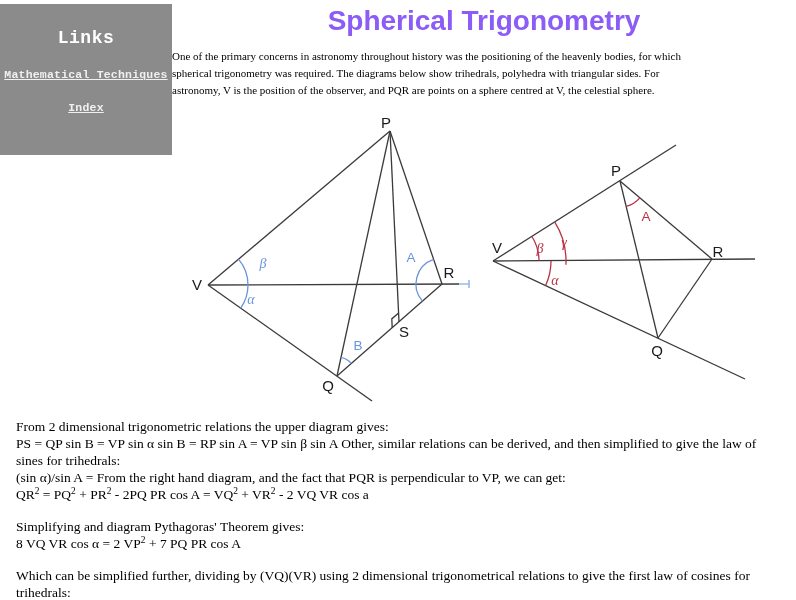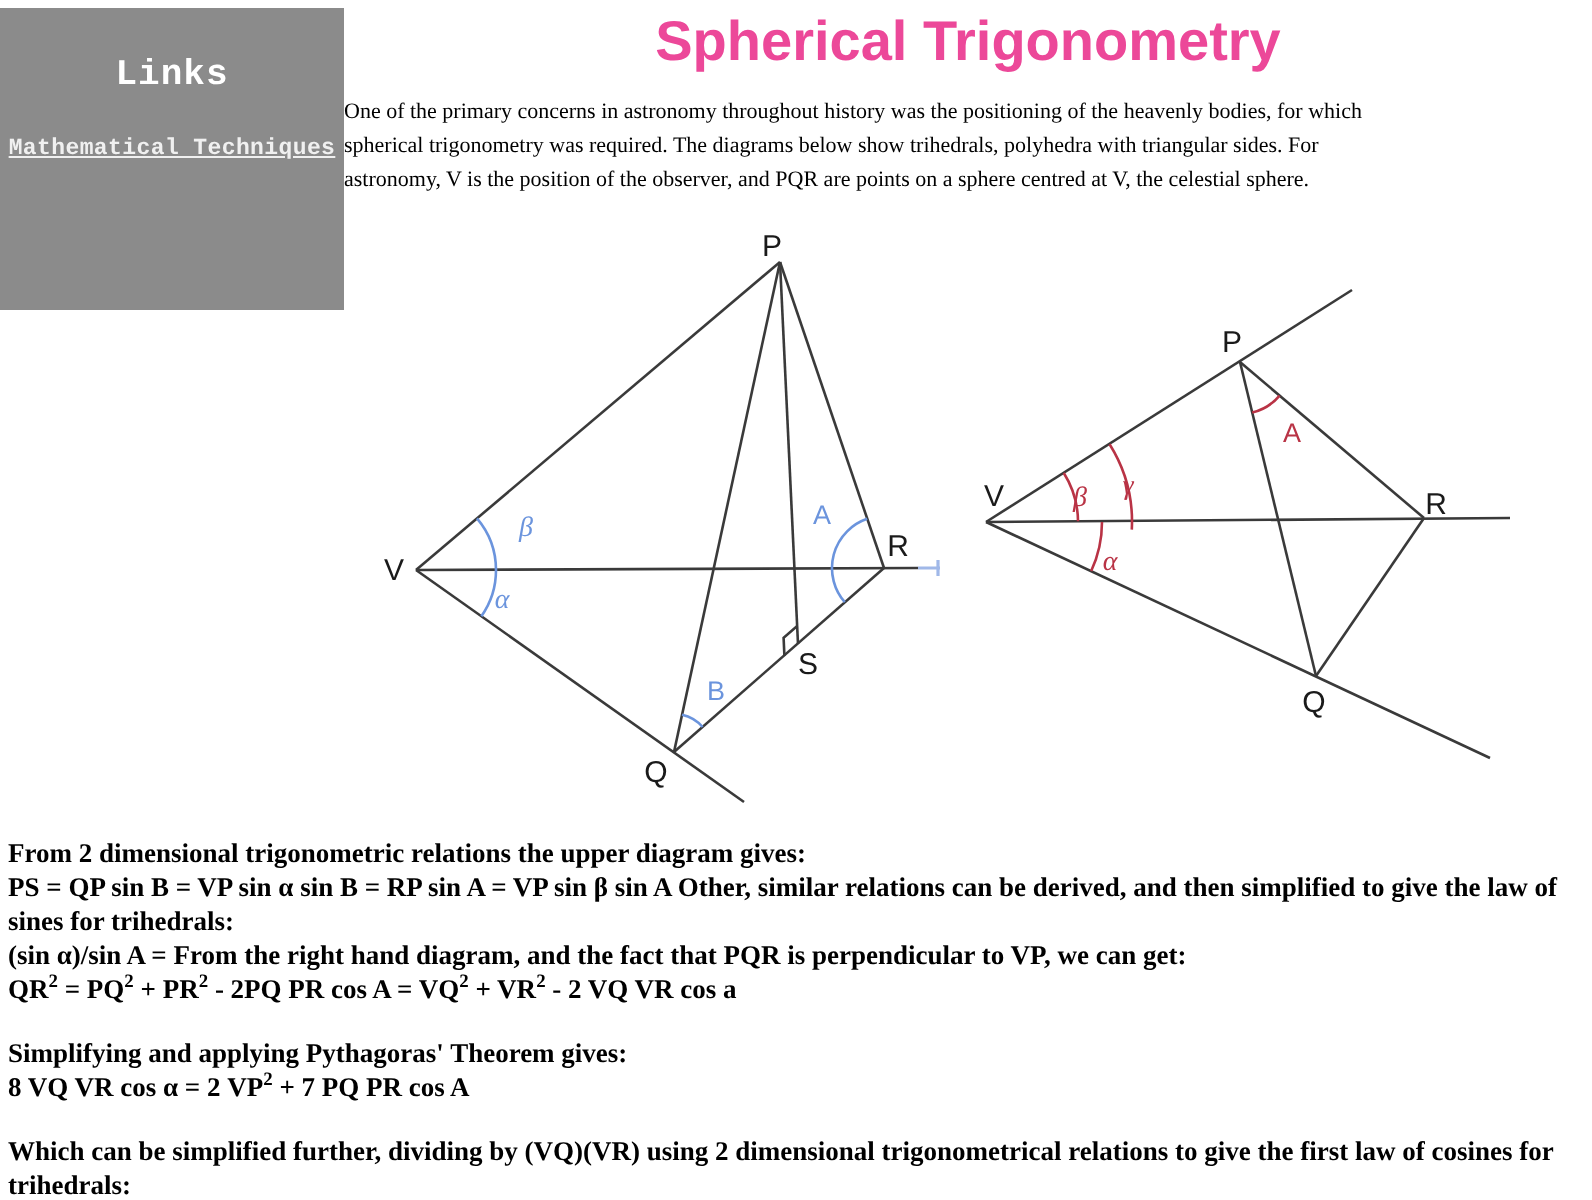--- a/index.html
+++ b/index.html
@@ -24,44 +24,45 @@
     color:#f0f0f0; font-size:11.5px; font-weight:bold;
     text-decoration:underline; letter-spacing:0.2px;
     cursor:pointer;
   }
   
   h1.page-title {
     margin:0; padding:5px 0 4px;
     text-align:center;
     font-family:"Liberation Sans", sans-serif;
     font-weight:bold; font-size:28px; line-height:31px;
-    color:#ec4899;
+    color:#8b5cf6;
   }
   p.intro {
     margin:8px 2px 0 0;
     font-size:11px; line-height:17.2px;
   }
   
   svg.diagrams { display:block; margin:4px 0 0 190px; }
   .vlabel  { font-family:"Liberation Sans", sans-serif; font-size:15px; }
   .greek   { font-family:"Liberation Serif", serif; font-style:italic; font-size:14px; }
   .ablabel { font-family:"Liberation Sans", sans-serif; font-size:13.5px; }
   svg text { text-anchor:middle; }
   
   .textblock { padding:0 4px; font-size:13.5px; line-height:17px; }
-  .textblock p { margin:0 0 15px;font-weight:bold; }
+  .textblock p { margin:0 12px 15px; }
   .textblock p.first { margin-top:14px; }
   .textblock sup { font-size:0.7em; line-height:0; }
 </style>
 </head>
 <body>
 
 <div class="links-box">
   <div class="links-heading">Links</div>
   <a>Mathematical Techniques</a>
+  <a>Index</a>
 </div>
 
 <h1 class="page-title">Spherical Trigonometry</h1>
 <p class="intro"><span>One of the primary concerns in astronomy throughout history was the positioning of the heavenly bodies, for which</span><br><span>spherical trigonometry was required. The diagrams below show trihedrals, polyhedra with triangular sides. For</span><br><span>astronomy, V is the position of the observer, and PQR are points on a sphere centred at V, the celestial sphere.</span></p>
 
 <svg class="diagrams" width="600" height="300" viewBox="190 103 600 300" xmlns="http://www.w3.org/2000/svg">
 
   <g>
     <g fill="none" stroke-width="1.3" stroke="#3a3a3a">
       <path d="M208,284 L390,130"></path>
@@ -120,15 +121,15 @@
       <text class="greek" x="540" y="252">β</text>
       <text class="greek" x="564" y="246">γ</text>
       <text class="greek" x="555" y="284">α</text>
       <text class="ablabel" x="646" y="220">A</text>
     </g>
   </g>
 </svg>
 
 <div class="textblock">
   <p class="first"><span>From 2 dimensional trigonometric relations the upper diagram gives:</span><br><span>PS = QP sin B = VP sin α sin B = RP sin A = VP sin β sin A Other, similar relations can be derived, and then simplified to give the law of sines for trihedrals:</span><br><span>(sin α)/sin A = From the right hand diagram, and the fact that PQR is perpendicular to VP, we can get:</span><br><span>QR</span><sup>2</sup><span> = PQ</span><sup>2</sup><span> + PR</span><sup>2</sup><span> - 2PQ PR cos A = VQ</span><sup>2</sup><span> + VR</span><sup>2</sup><span> - 2 VQ VR cos a</span></p>
-  <p><span>Simplifying and applying Pythagoras' Theorem gives:</span><br><span>8 VQ VR cos α = 2 VP</span><sup>2</sup><span> + 7 PQ PR cos A</span></p>
+  <p><span>Simplifying and diagram Pythagoras' Theorem gives:</span><br><span>8 VQ VR cos α = 2 VP</span><sup>2</sup><span> + 7 PQ PR cos A</span></p>
   <p><span>Which can be simplified further, dividing by (VQ)(VR) using 2 dimensional trigonometrical relations to give the first law of cosines for trihedrals:</span><br></p>
 </div>
 
 </body></html>

